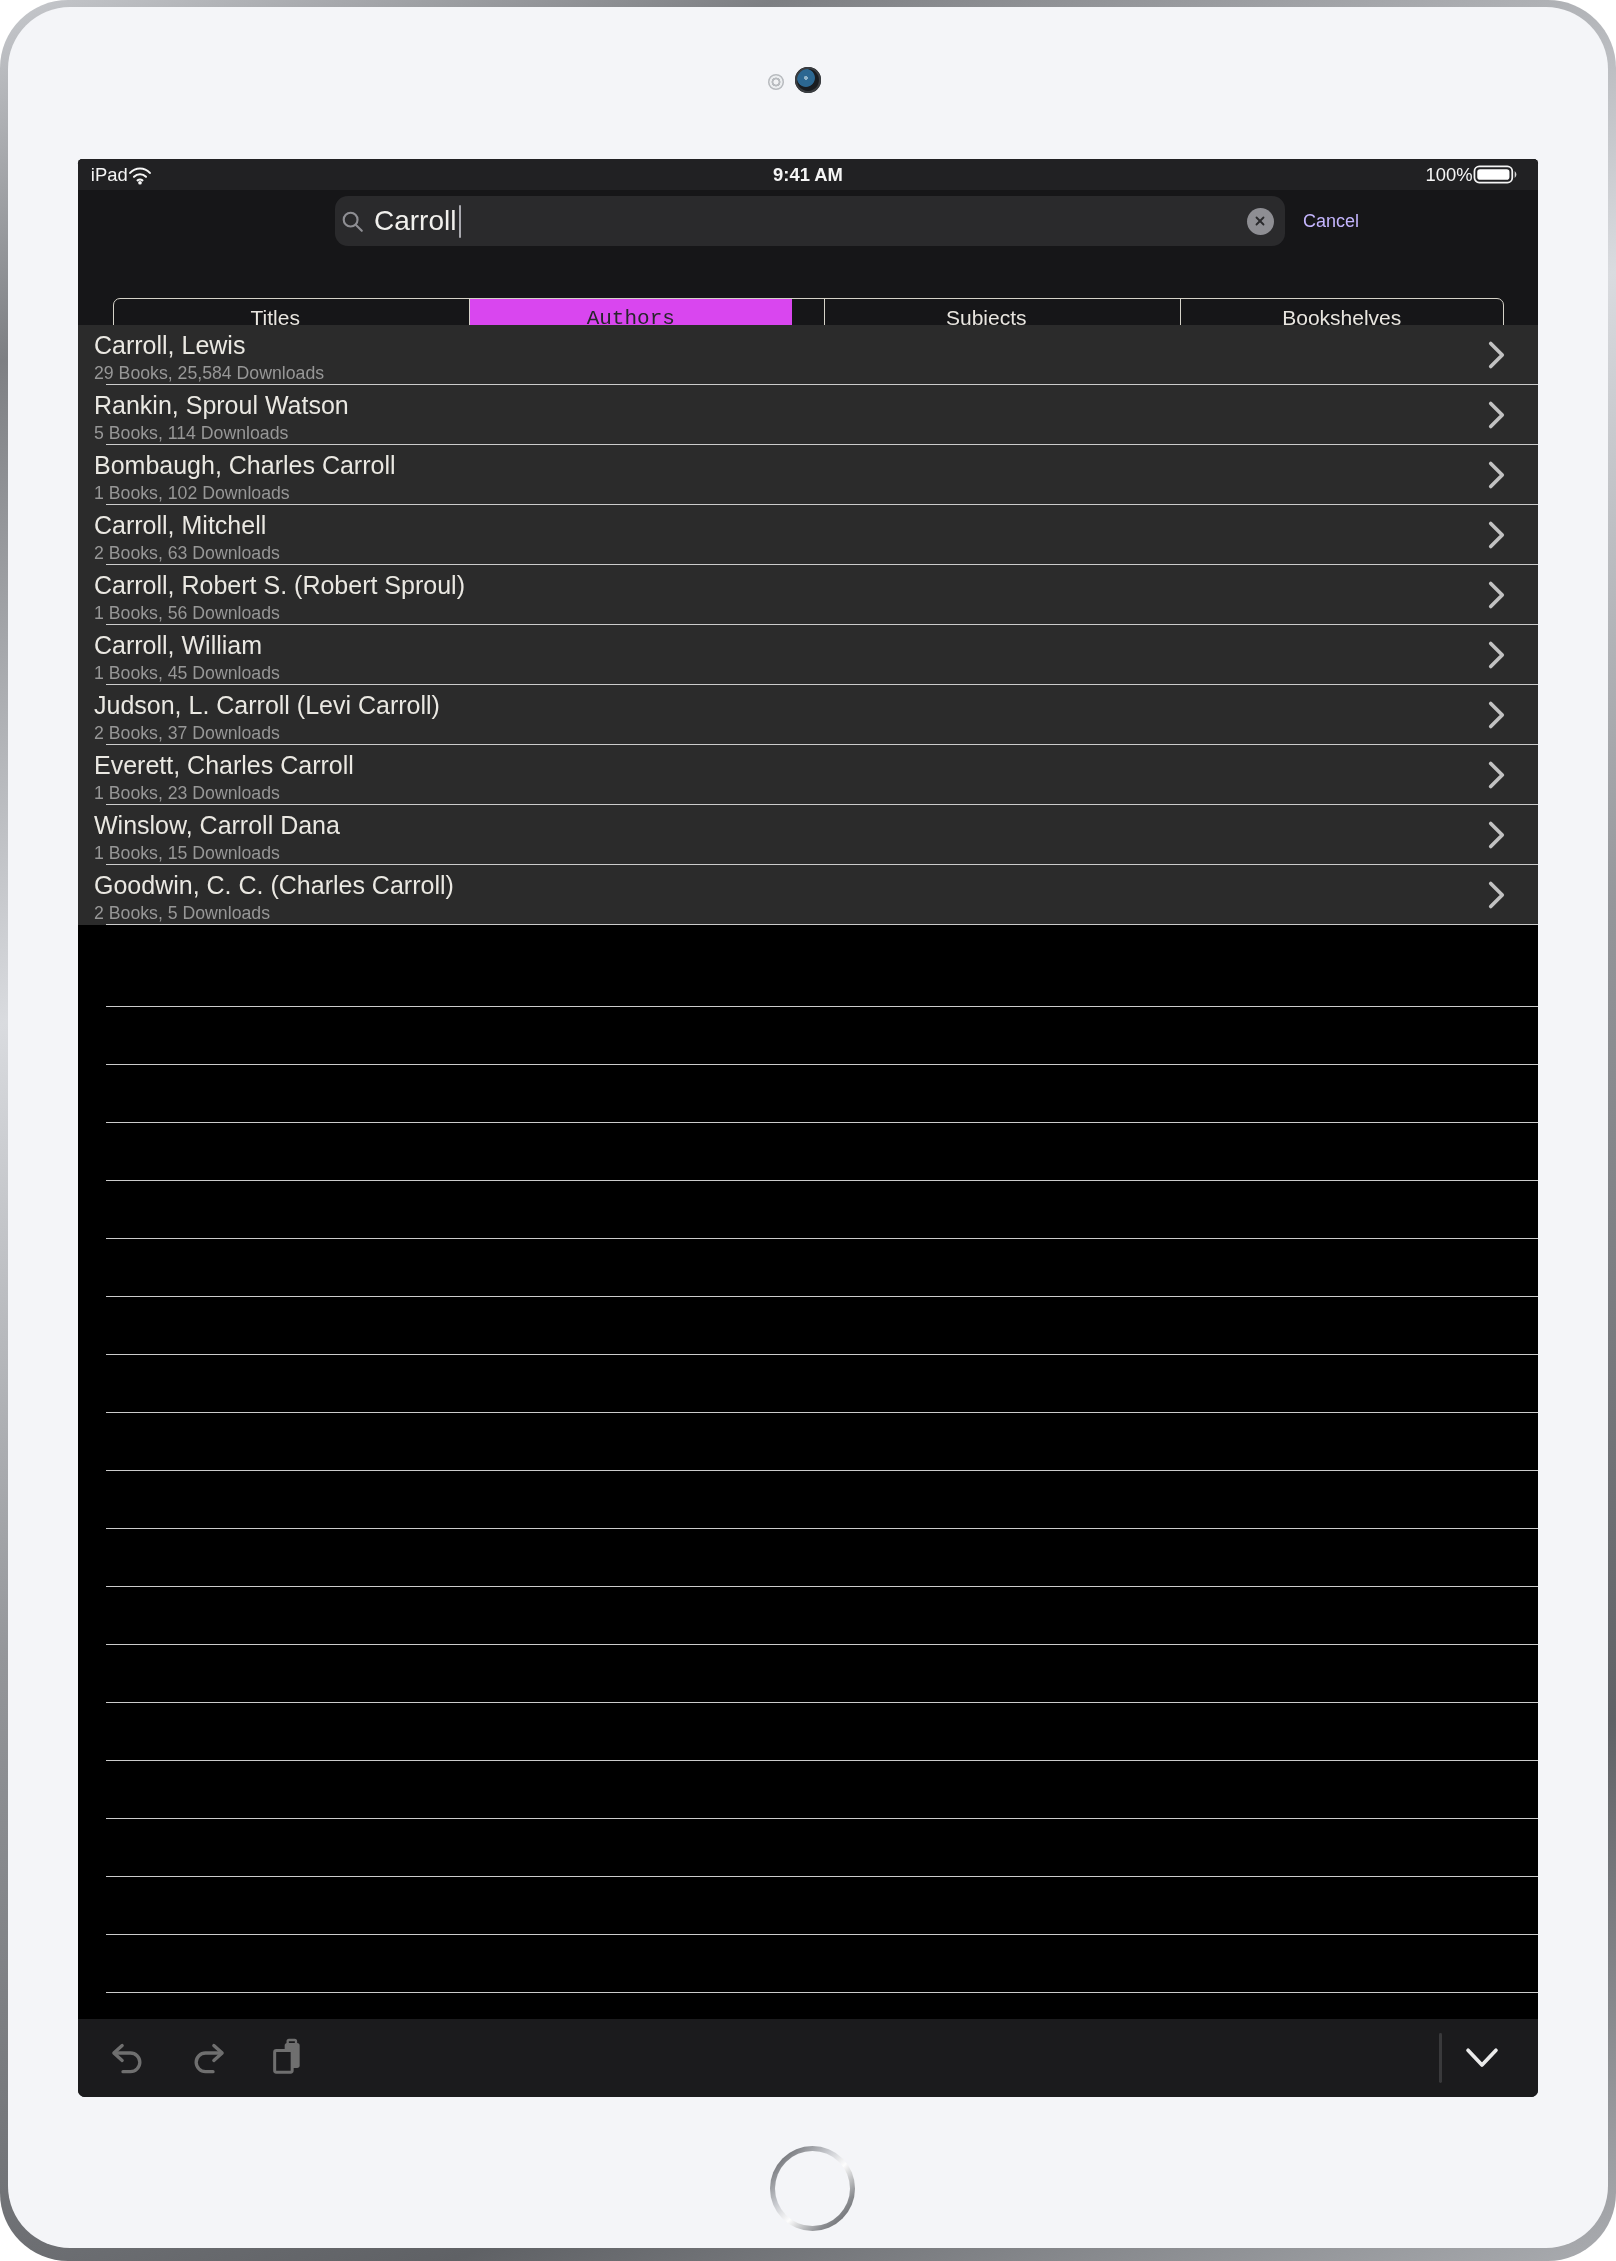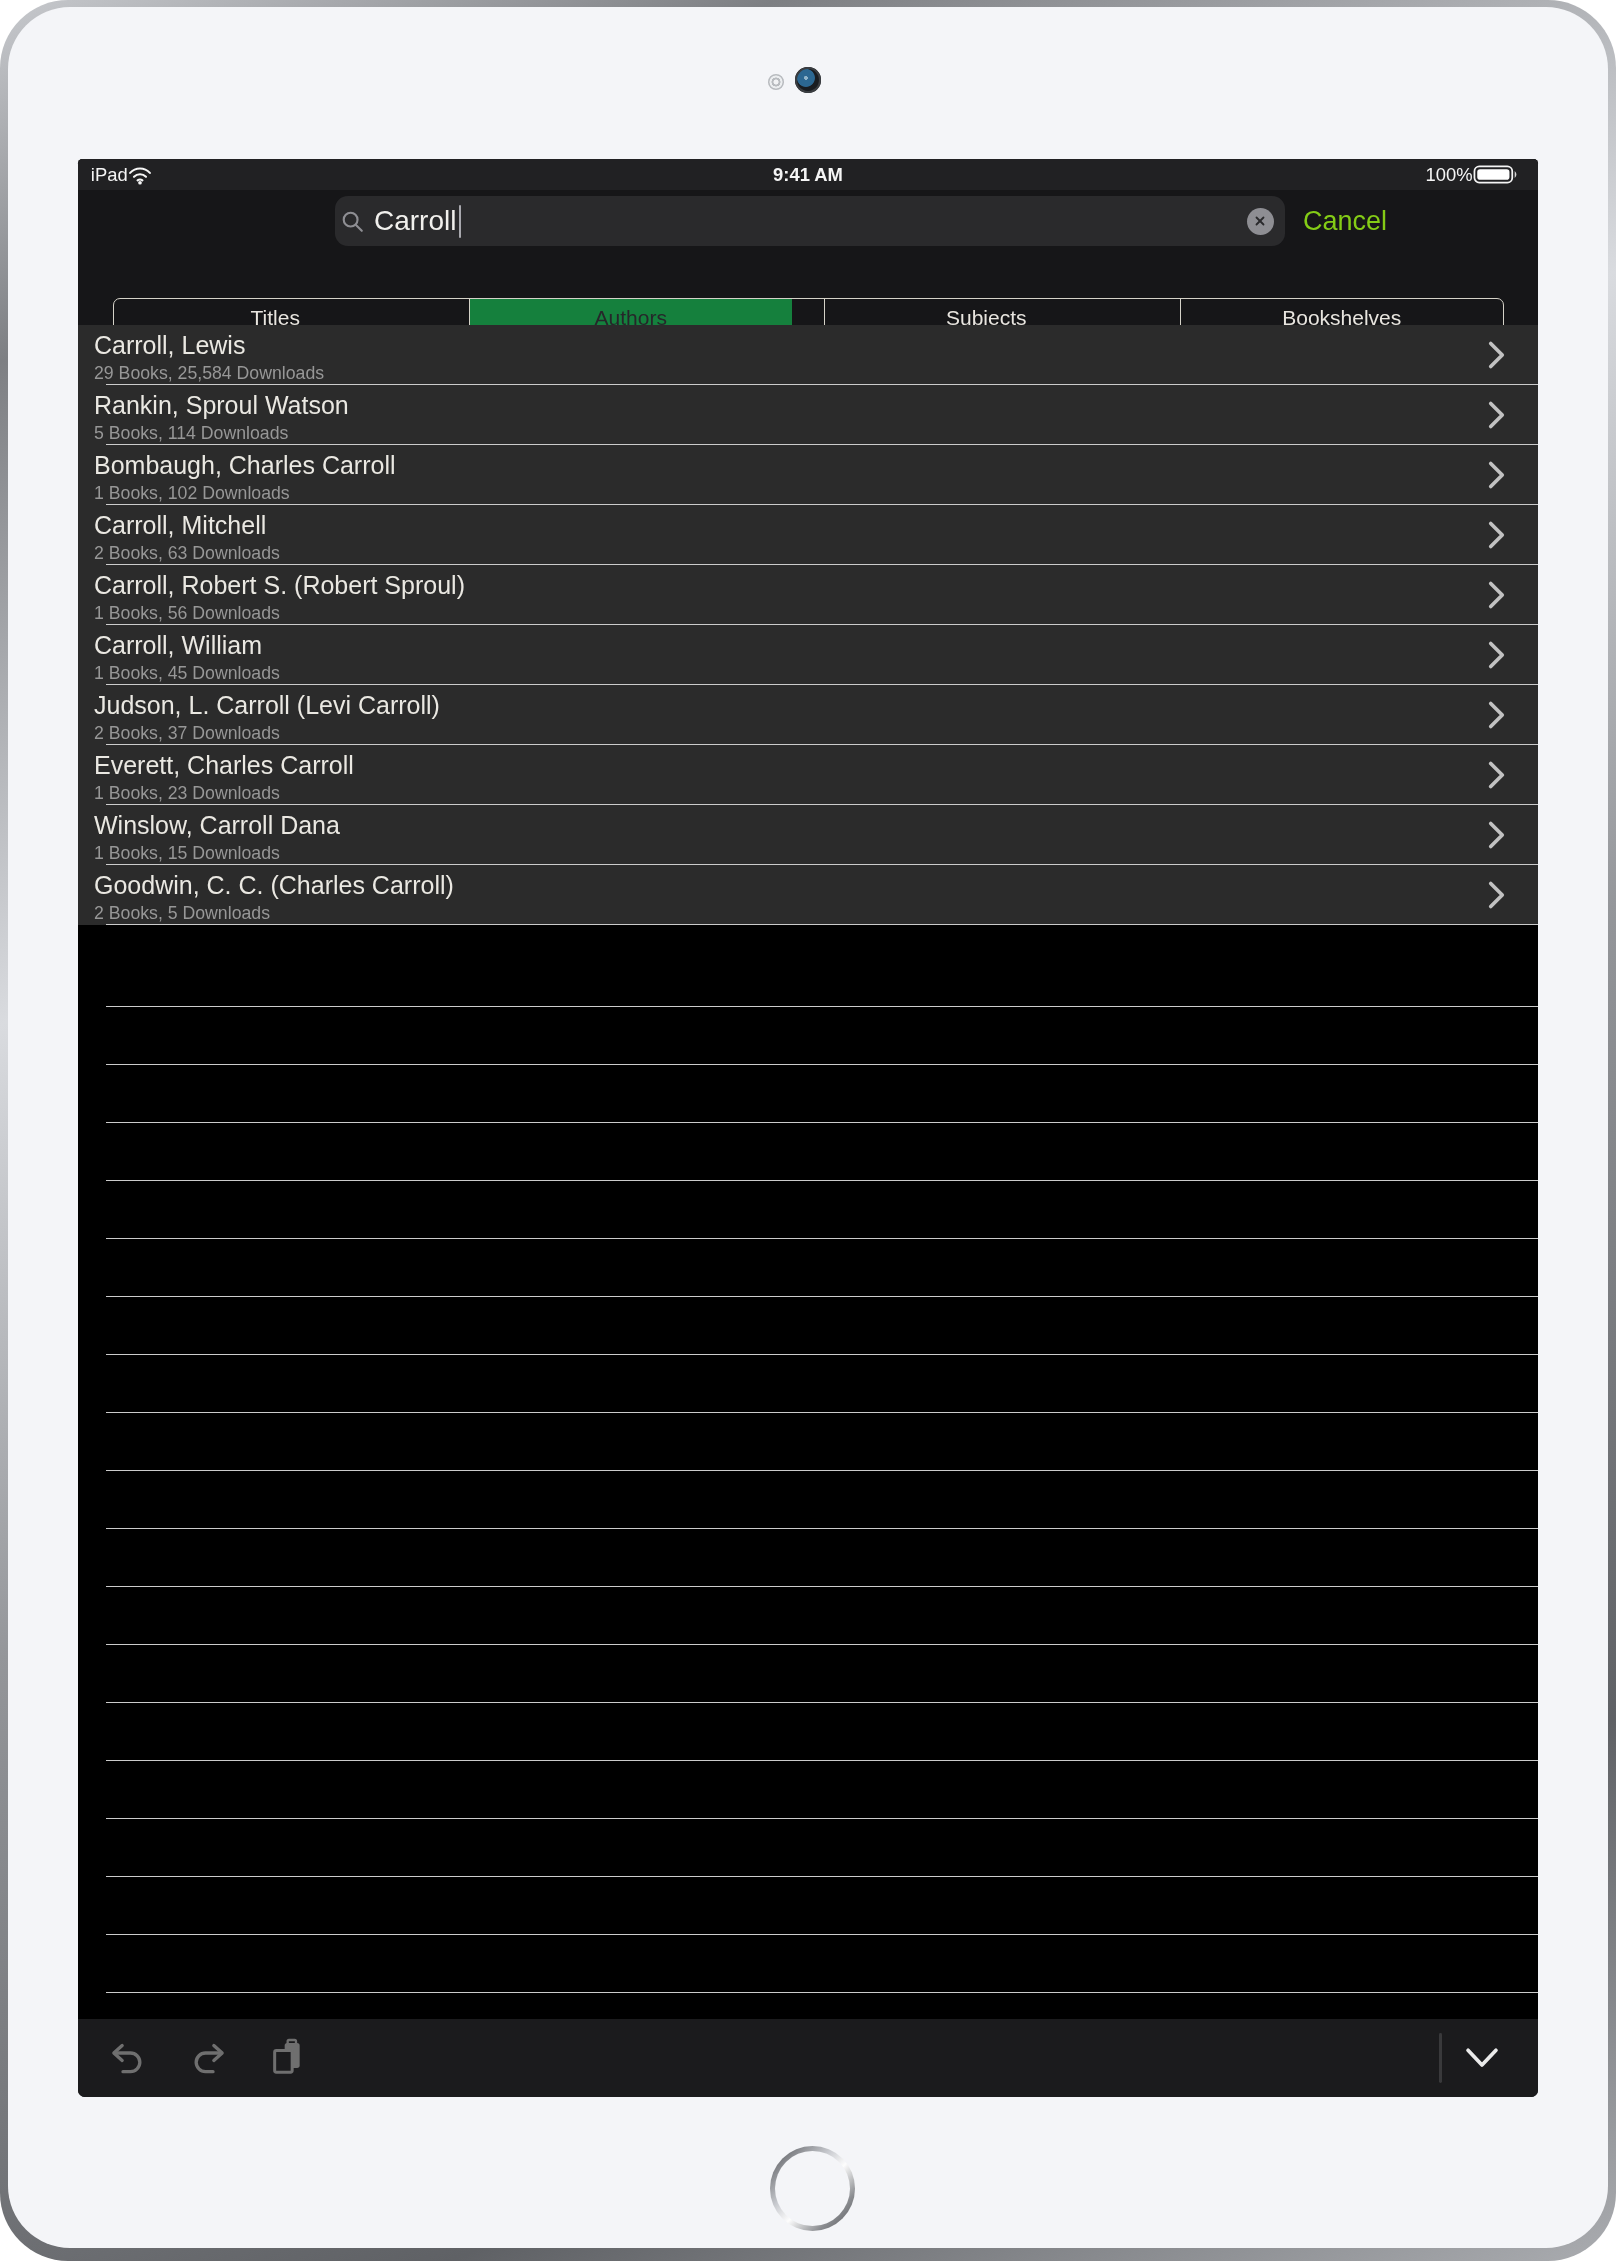--- a/index.html
+++ b/index.html
@@ -30,27 +30,27 @@
   .sb-time{position:absolute;left:0;right:0;text-align:center;font-weight:bold;font-size:18.4px;}
   
   .header{position:absolute;left:0;top:31px;right:0;height:135px;background:#161618;}
   .searchfield{position:absolute;left:257px;top:6.4px;width:950px;height:50px;background:#2a2a2c;
                border-radius:12.8px;display:flex;align-items:center;padding-left:5px;box-sizing:border-box;}
   .query{margin-left:8.5px;color:#f1f0ed;font-size:28px;}
   .cursor{width:2.8px;height:33px;background:#a8a8ae;border-radius:1.4px;margin-left:2.1px;}
   .clearbtn{position:absolute;right:11.3px;top:11.3px;width:27px;height:27px;border-radius:50%;
             background:#8e8e93;display:flex;align-items:center;justify-content:center;}
   .cancel{position:absolute;left:1225px;top:6.4px;height:50px;line-height:50px;
-          color:#84cc16;font-size:27px;}
+          color:#c4b5fd;font-size:18px;}
   .tabs{position:absolute;left:35px;top:108px;width:1391px;height:40px;box-sizing:border-box;
         border:1.4px solid #d5d2c8;border-radius:7px;display:flex;overflow:hidden;gap:32px;}
   .tab{flex:1;display:flex;align-items:center;justify-content:center;font-size:21px;
        color:#e8e5df;background:transparent;}
   .tab + .tab{border-left:1.4px solid #d5d2c8;}
-  .tab.selected{background:#15803d;color:#26262a;}
+  .tab.selected{background:#d946ef;color:#26262a;font-family:Liberation Mono, monospace;}
   
   .list{position:absolute;left:0;top:166px;right:0;}
   .row{position:relative;height:60px;background:#2b2b2b;padding-left:16px;box-sizing:border-box;}
   .row .name{padding-top:6.4px;font-size:25px;color:#eae8e2;}
   .row .stats{margin-top:3px;font-size:17.7px;color:#979797;}
   .sep{position:absolute;left:28px;right:0;bottom:0;height:1.4px;background:#cbcbcb;}
   .chev{position:absolute;right:31px;top:50%;transform:translateY(-50%);}
   
   .emptyarea{position:absolute;left:0;top:790px;right:0;height:1070px;background:#000;overflow:hidden;}
   .erow{position:relative;height:58px;background:#000;}

